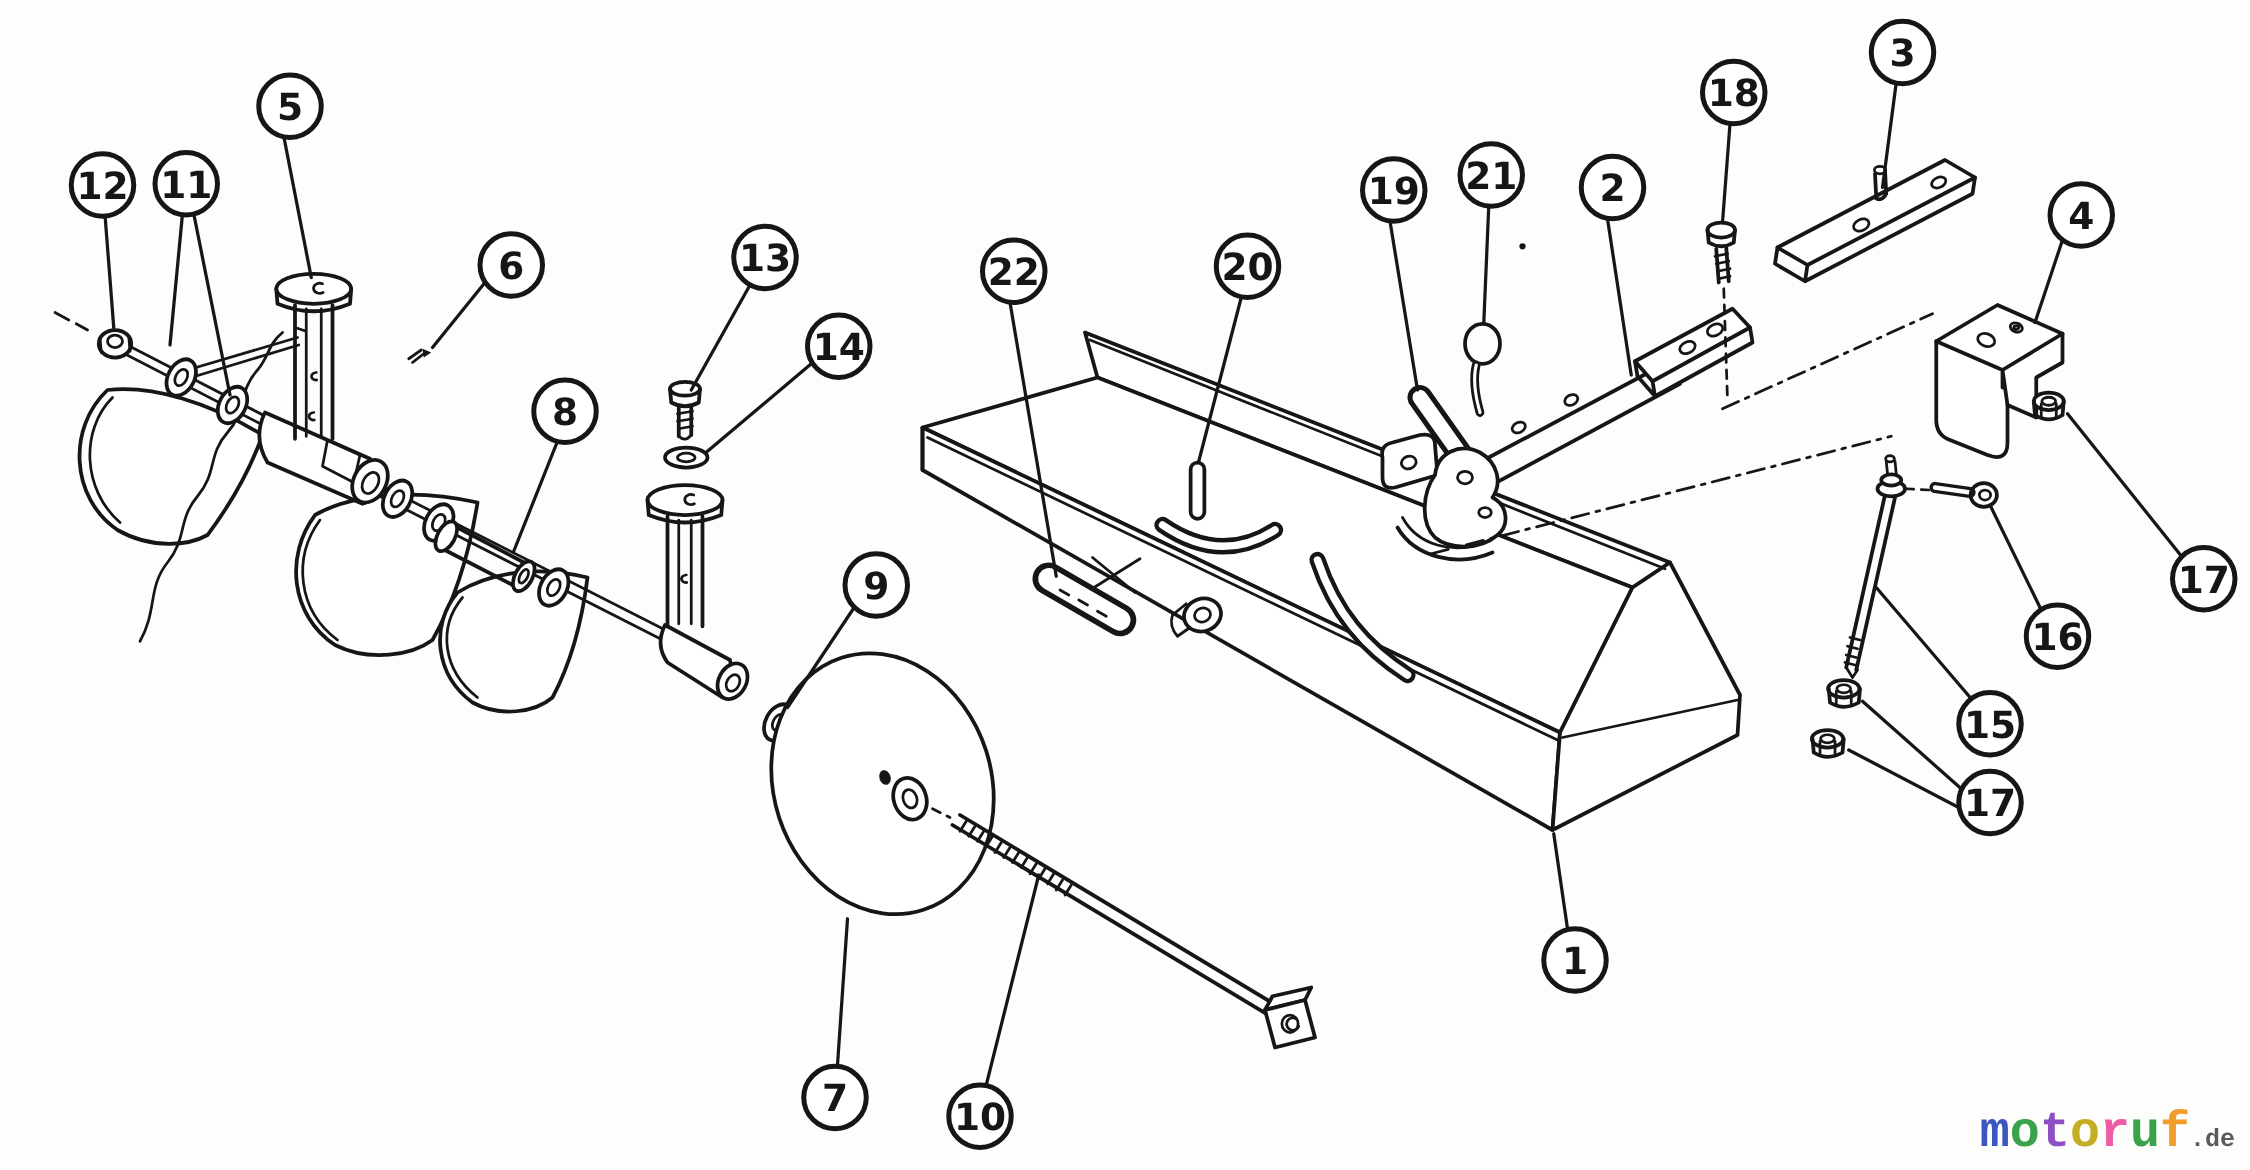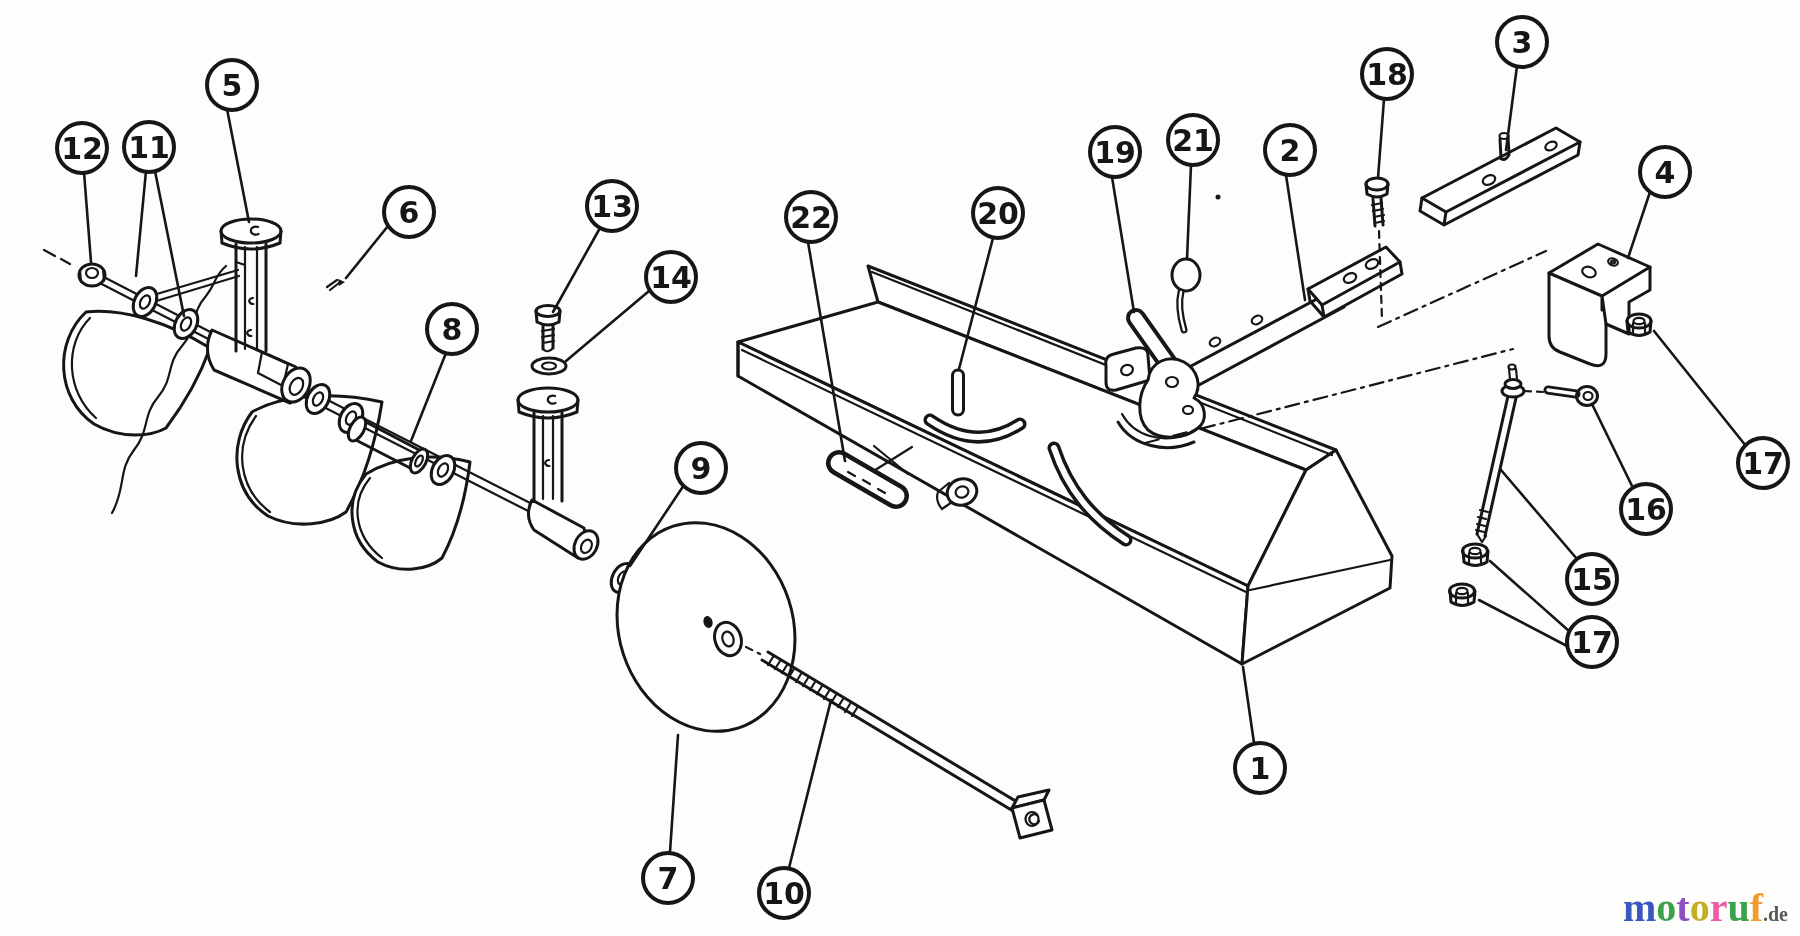--- a/index.html
+++ b/index.html
@@ -16,21 +16,21 @@
   .capB{stroke:#161616;fill:none;stroke-width:26;}
   .capW{stroke:#ffffff;fill:none;stroke-width:17;}
   .hndB{stroke:#161616;fill:none;stroke-width:20;}
   .hndW{stroke:#ffffff;fill:none;stroke-width:12;}
   .legB{stroke:#161616;fill:none;stroke-width:7;}
   .legW{stroke:#ffffff;fill:none;stroke-width:2.5;}
   .lnkB{stroke:#161616;fill:none;stroke-width:9;}
   .lnkW{stroke:#ffffff;fill:none;stroke-width:3.5;}
   .dashdot{stroke:#161616;fill:none;stroke-width:2.2;stroke-dasharray:14 6 3 6;}
   .dash{stroke:#161616;fill:none;stroke-width:2.2;stroke-dasharray:7 6;}
-  .logo{position:absolute;right:12px;bottom:8px;font-family:Liberation Serif, serif;
+  .logo{position:absolute;right:12px;bottom:8px;font-family:Liberation Mono, monospace;
         font-weight:bold;font-size:40px;line-height:1;white-space:nowrap;}
   .logo .suffix{font-size:20px;}
 </style>
 </head>
 <body>
 
 <div class="stage">
 <svg width="1800" height="936" viewBox="0 0 1800 936">
 
   <g>

